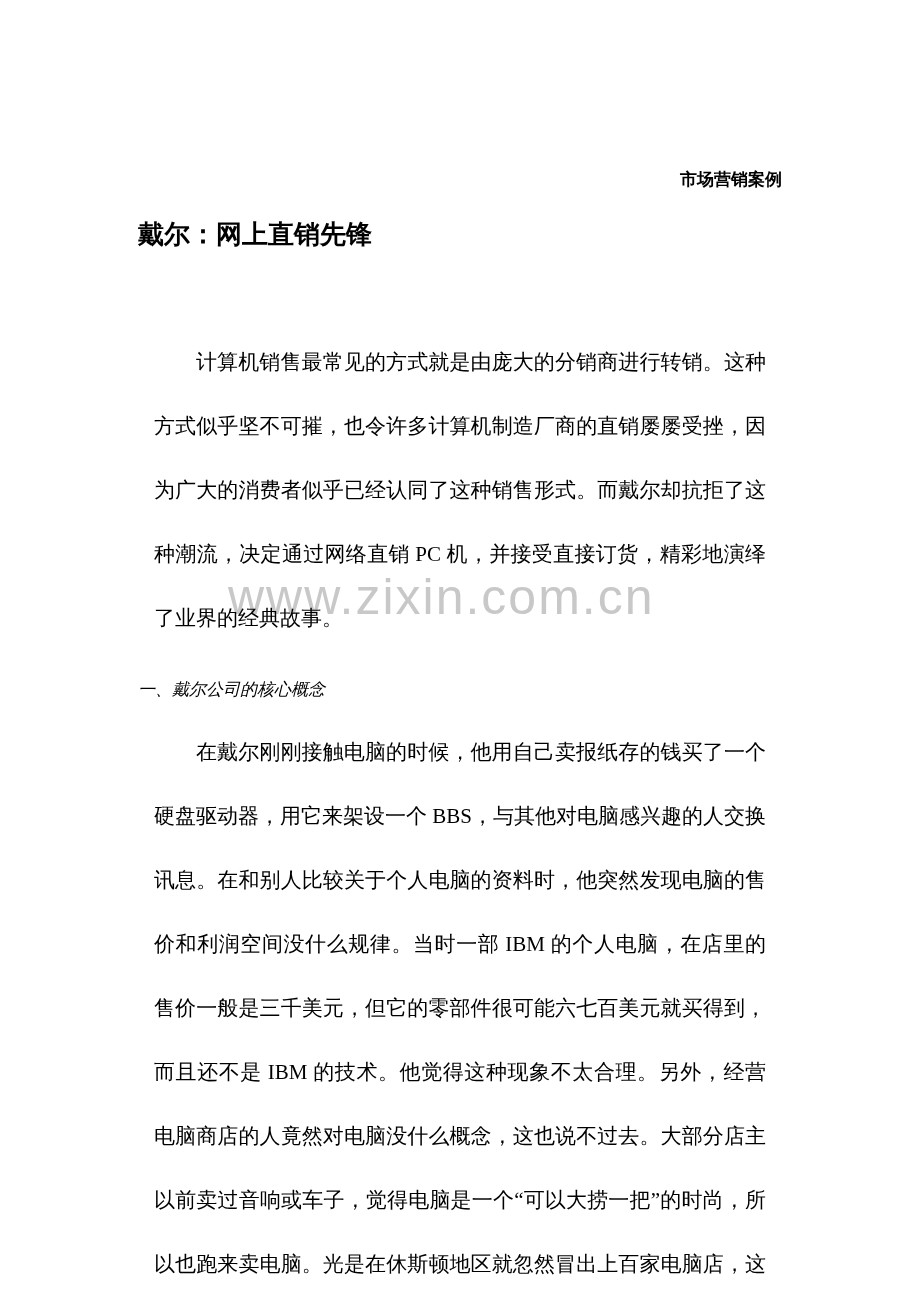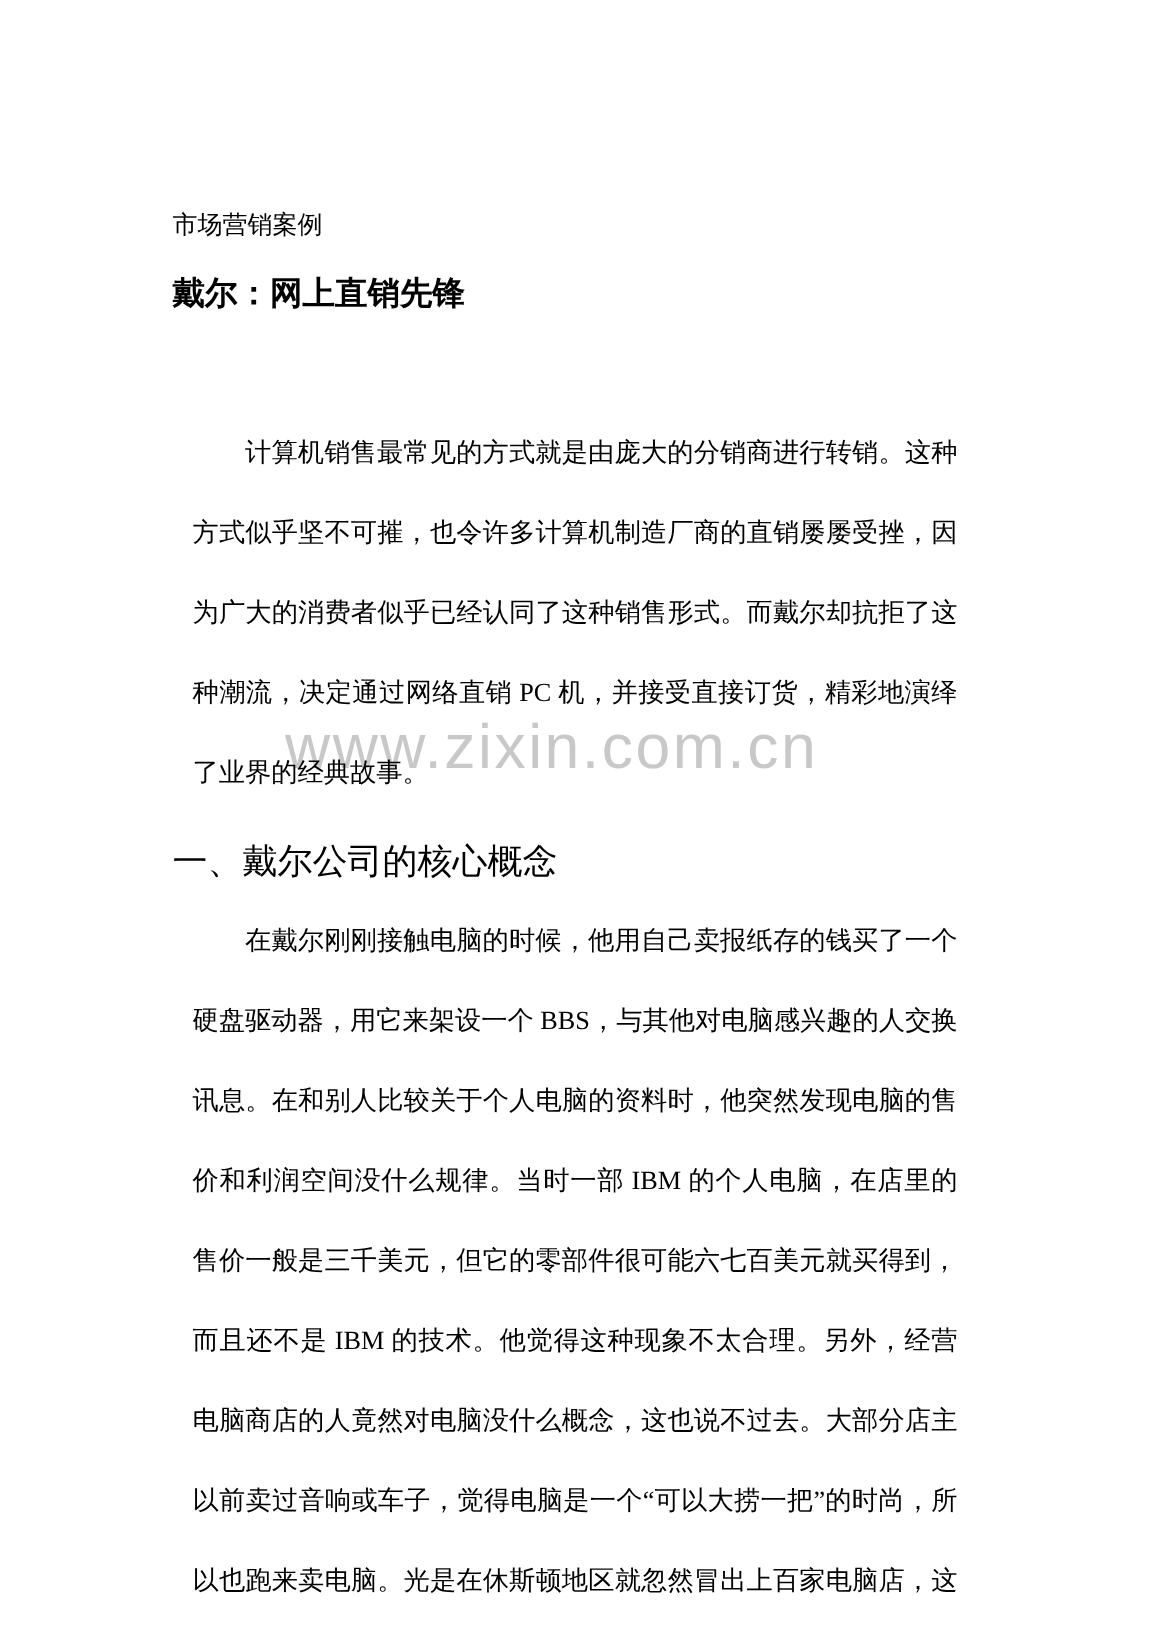--- a/index.html
+++ b/index.html
@@ -33,47 +33,48 @@
     font-weight: 400;
     white-space: nowrap;
     user-select: none;
   }
   .content {
     position: relative;
     z-index: 1;
     padding: 168px 138px 0 138px;
   }
   .doc-label {
-    font-size: 20px;
+    font-size: 17px;
     line-height: 24px;
-    font-weight: normal;
-    text-align: left;
+    font-weight: bold;
+    text-align: right;
   }
   .doc-title {
     font-size: 26px;
     line-height: 34px;
     font-weight: bold;
     margin: 26px 0 0 0;
   }
   .body-para {
     font-size: 21px;
     line-height: 64px;
     text-align: justify;
     text-indent: 2em;
     margin: 16px;
   }
   .para-intro {
     margin-top: 78px;
   }
   .section-heading {
-    font-size: 28px;
+    font-size: 17px;
     line-height: 48px;
     font-weight: normal;
     text-indent: 0;
     margin: 10px 0 6px 0;
+    font-style: italic;
   }
   .para-body {
     margin-top: 0;
   }
 </style>
 </head>
 <body>
 
 <div class="page">
   <div class="watermark">www.zixin.com.cn</div>

